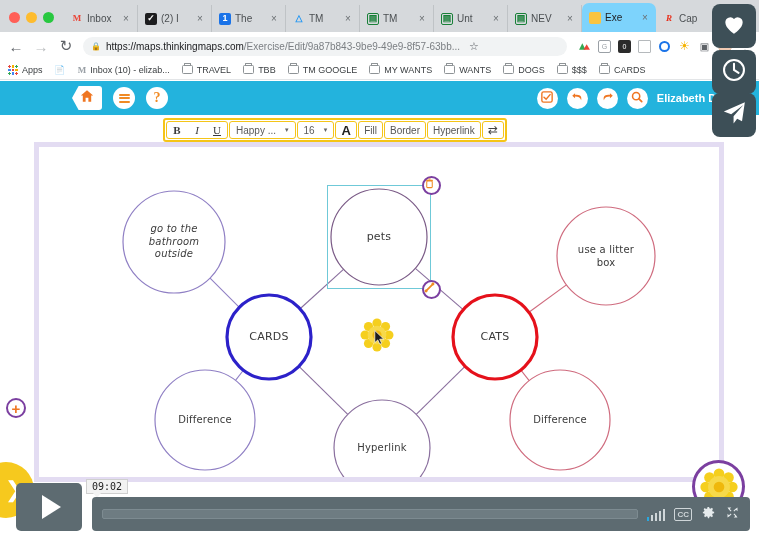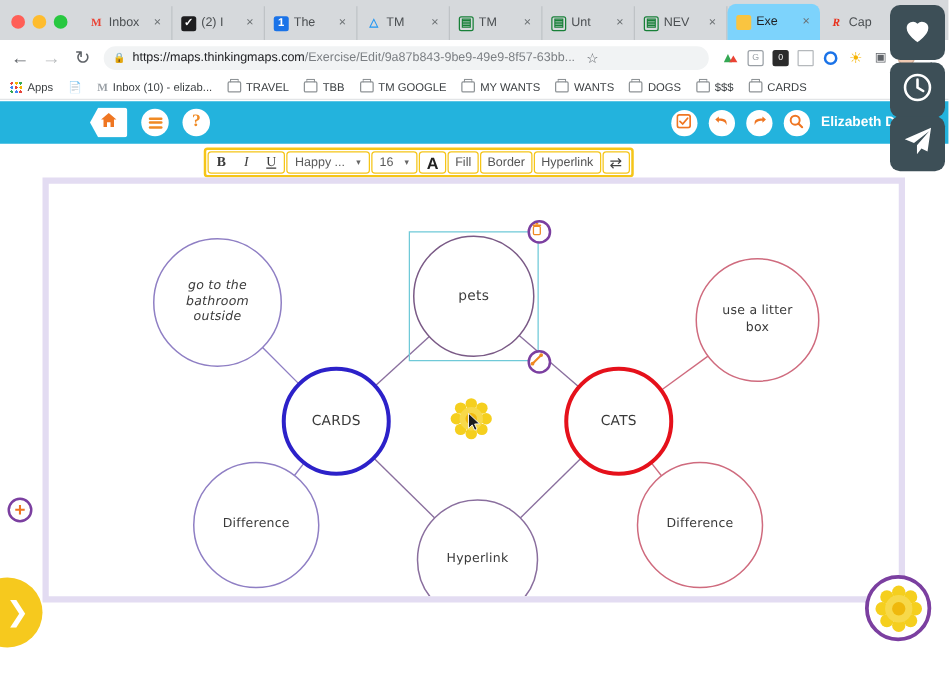--- a/index.html
+++ b/index.html
@@ -649,14 +649,41 @@
     </span>
   </div>
   <div class="widget" id="w-plane">
     <span>
       <svg viewBox="0 0 24 24">
           <path d="M22 2 L2.6 10.6 L9.4 13.2 L20.6 4.6 L11.6 15 L11.6 21.6 L14.9 17.4 L19.4 19.6 Z"></path>
         </svg>
     </span>
   </div>
 
+  <div class="player">
+    <div class="play-btn">
+      <span class="play-tri"></span>
+    </div>
+    <div class="tooltip">09:02</div>
+    <div class="ctrlbar">
+      <div class="progress"></div>
+      <span class="vol-bars">
+          <i></i>
+          <i></i>
+          <i></i>
+          <i></i>
+          <i></i>
+        </span>
+      <span class="cc-badge">CC</span>
+      <span class="gear-ic">
+        <svg viewBox="0 0 24 24">
+            <path d="M12 8.2a3.8 3.8 0 1 0 0 7.6 3.8 3.8 0 0 0 0-7.6zm9 5.1v-2.6l-2.4-.4a6.9 6.9 0 0 0-.8-2l1.4-2-1.8-1.8-2 1.4a6.9 6.9 0 0 0-2-.8L13 3h-2.6l-.4 2.4a6.9 6.9 0 0 0-2 .8l-2-1.4-1.8 1.8 1.4 2a6.9 6.9 0 0 0-.8 2L3 10.7v2.6l2.4.4c.17.7.45 1.37.8 2l-1.4 2 1.8 1.8 2-1.4c.63.35 1.3.63 2 .8l.4 2.4H13l.4-2.4c.7-.17 1.37-.45 2-.8l2 1.4 1.8-1.8-1.4-2c.35-.63.63-1.3.8-2z"></path>
+          </svg>
+      </span>
+      <span class="fs-ic">
+        <svg viewBox="0 0 24 24">
+            <path d="M4 4h6L7.6 6.4 10.4 9.2 9.2 10.4 6.4 7.6zM20 4v6l-2.4-2.4-2.8 2.8-1.2-1.2 2.8-2.8zM4 20v-6l2.4 2.4 2.8-2.8 1.2 1.2-2.8 2.8zM20 20h-6l2.4-2.4-2.8-2.8 1.2-1.2 2.8 2.8z"></path>
+          </svg>
+      </span>
+    </div>
+  </div>
 
 </div>
 
 </body></html>

